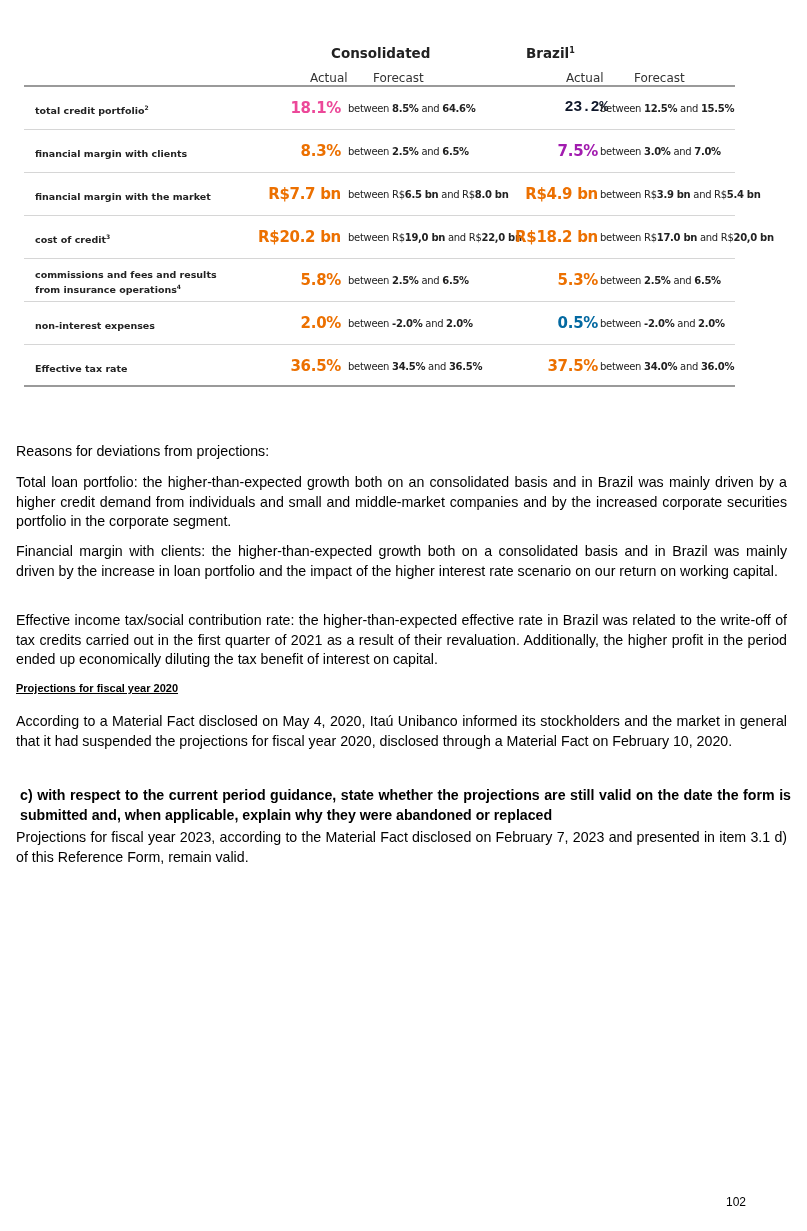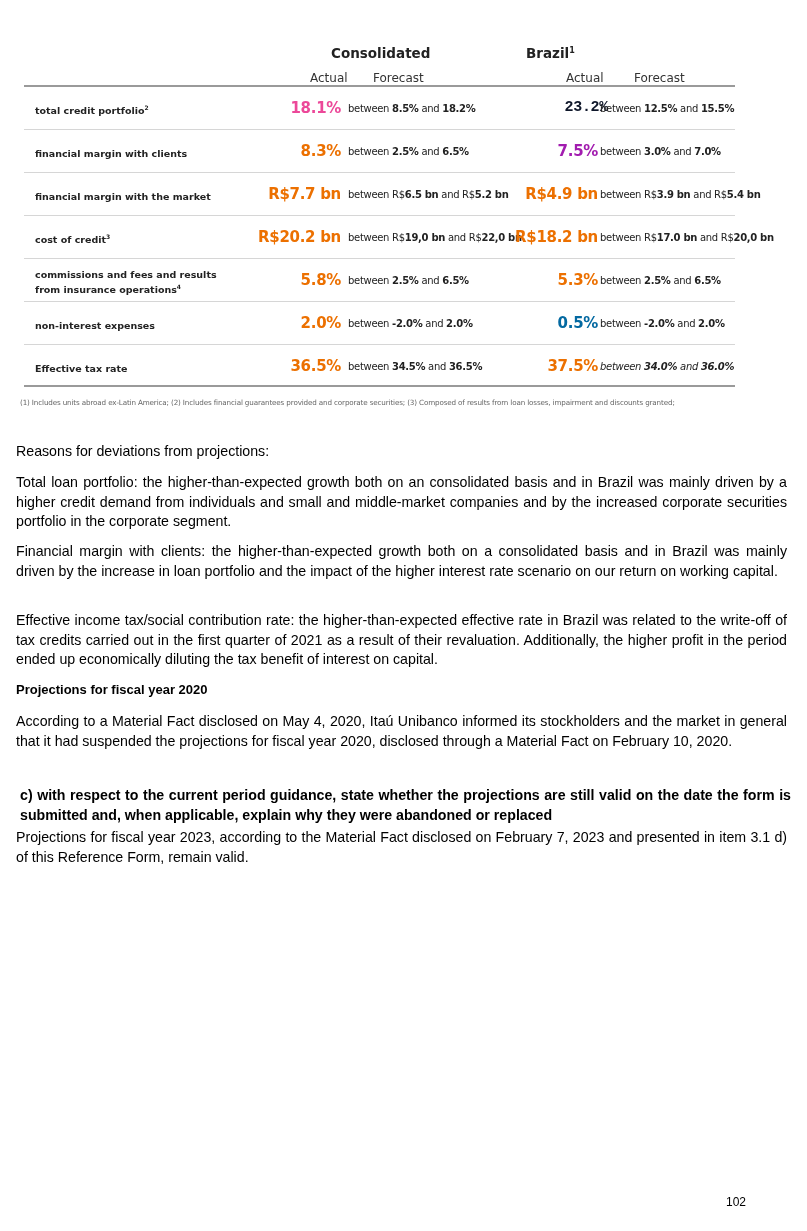--- a/index.html
+++ b/index.html
@@ -16,55 +16,55 @@
     .row.last { border-bottom: none; }
     .row-label { position: absolute; left: 11px; font-size: 9.5px; font-weight: bold; color: #222; line-height: 12px; width: 210px; }
     .row-label sup { font-size: 6px; }
     .actual { position: absolute; font-size: 15px; font-weight: bold; color: #ec7000; text-align: right; white-space: nowrap; letter-spacing: -0.3px; }
     .forecast { position: absolute; font-size: 10px; color: #222; white-space: nowrap; letter-spacing: -0.3px; }
     .forecast b { font-weight: bold; }
 
     .footnotes { position: absolute; left: 20px; top: 398px; width: 770px; font-family: "DejaVu Sans", sans-serif; font-size: 7.2px; color: #666; line-height: 10px; white-space: nowrap; letter-spacing: -0.15px; }
 
     .body-text { position: absolute; left: 16px; width: 771px; font-size: 14.2px; line-height: 19.5px; text-align: justify; color: #000; margin: 0; }
-    .heading-u { position: absolute; left: 16px; font-size: 13px; font-weight: bold; margin: 0; }
+    .heading-u { position: absolute; left: 16px; font-size: 11px; font-weight: bold; text-decoration: underline; margin: 0; }
     .heading-b { position: absolute; left: 16px; width: 771px; font-size: 14.2px; font-weight: bold; line-height: 19.5px; text-align: justify; margin: 4px; }
     .page-num { position: absolute; left: 726px; top: 1195px; font-size: 12px; color: #000; }
   </style>
 </head>
 <body>
 
 <div class="guidance">
   <div class="grp-head" style="left:307px;"><span>Consolidated</span></div>
   <div class="grp-head" style="left:502px;"><span>Brazil</span><sup>1</sup></div>
   <div class="sub-head" style="left:286px;">Actual</div>
   <div class="sub-head" style="left:349px;">Forecast</div>
   <div class="sub-head" style="left:542px;">Actual</div>
   <div class="sub-head" style="left:610px;">Forecast</div>
   <div class="top-rule"></div>
 
   <div id="rows">
       <div class="row" style="top: 47px; height: 43px;">
         <div class="row-label" style="top:15px;"><span>total credit portfolio</span><sup>2</sup></div>
         <div class="actual" style="right: 394px; top: 12px; color: #ec4899;">18.1%</div>
-        <div class="forecast" style="left:324px;top:16px;"><span>between </span><b>8.5%</b><span> and </span><b>18.2%</b></div>
+        <div class="forecast" style="left:324px;top:16px;"><span>between </span><b>8.5%</b><span> and </span><b>64.6%</b></div>
         <div class="actual" style="right: 127px; top: 12px; color: #0f172a; font-family: Liberation Mono, monospace;">23.2%</div>
         <div class="forecast" style="left:576px;top:16px;text-align:center;"><span>between </span><b>12.5%</b><span> and </span><b>15.5%</b></div>
       </div>
       <div class="row" style="top: 90px; height: 43px;">
         <div class="row-label" style="top:15px;"><span>financial margin with clients</span><sup></sup></div>
         <div class="actual" style="right: 394px; top: 12px; color: rgb(236, 112, 0);">8.3%</div>
         <div class="forecast" style="left:324px;top:16px;"><span>between </span><b>2.5%</b><span> and </span><b>6.5%</b></div>
         <div class="actual" style="right: 137px; top: 12px; color: #a21caf; margin-left: 13px;">7.5%</div>
         <div class="forecast" style="left:576px;top:16px;"><span>between </span><b>3.0%</b><span> and </span><b>7.0%</b></div>
       </div>
       <div class="row" style="top: 133px; height: 43px;">
         <div class="row-label" style="top:15px;"><span>financial margin with the market</span><sup></sup></div>
         <div class="actual" style="right: 394px; top: 12px; color: rgb(236, 112, 0);">R$7.7 bn</div>
-        <div class="forecast" style="left:324px;top:16px;"><span>between R$</span><b>6.5 bn</b><span> and R$</span><b>5.2 bn</b></div>
+        <div class="forecast" style="left:324px;top:16px;"><span>between R$</span><b>6.5 bn</b><span> and R$</span><b>8.0 bn</b></div>
         <div class="actual" style="right: 137px; top: 12px; color: rgb(236, 112, 0);">R$4.9 bn</div>
         <div class="forecast" style="left:576px;top:16px;"><span>between R$</span><b>3.9 bn</b><span> and R$</span><b>5.4 bn</b></div>
       </div>
       <div class="row" style="top: 176px; height: 43px;">
         <div class="row-label" style="top:15px;"><span>cost of credit</span><sup>3</sup></div>
         <div class="actual" style="right: 394px; top: 12px; color: rgb(236, 112, 0);">R$20.2 bn</div>
         <div class="forecast" style="left:324px;top:16px;"><span>between R$</span><b>19,0 bn</b><span> and R$</span><b>22,0 bn</b></div>
         <div class="actual" style="right: 137px; top: 12px; color: rgb(236, 112, 0);">R$18.2 bn</div>
         <div class="forecast" style="left:576px;top:16px;"><span>between R$</span><b>17.0 bn</b><span> and R$</span><b>20,0 bn</b></div>
       </div>
@@ -80,29 +80,28 @@
         <div class="actual" style="right: 394px; top: 12px; color: rgb(236, 112, 0);">2.0%</div>
         <div class="forecast" style="left:324px;top:16px;"><span>between </span><b>-2.0%</b><span> and </span><b>2.0%</b></div>
         <div class="actual" style="right: 137px; top: 12px; color: #0369a1;">0.5%</div>
         <div class="forecast" style="left:576px;top:16px;"><span>between </span><b>-2.0%</b><span> and </span><b>2.0%</b></div>
       </div>
       <div class="row last" style="top: 305px; height: 43px;">
         <div class="row-label" style="top:15px;"><span>Effective tax rate</span><sup></sup></div>
         <div class="actual" style="right: 394px; top: 12px; color: rgb(236, 112, 0);">36.5%</div>
         <div class="forecast" style="left:324px;top:16px;"><span>between </span><b>34.5%</b><span> and </span><b>36.5%</b></div>
         <div class="actual" style="right: 137px; top: 12px; color: rgb(236, 112, 0);">37.5%</div>
-        <div class="forecast" style="left:576px;top:16px;font-style:italic;"><span>between </span><b>34.0%</b><span> and </span><b>36.0%</b></div>
+        <div class="forecast" style="left:576px;top:16px;"><span>between </span><b>34.0%</b><span> and </span><b>36.0%</b></div>
       </div>
     </div>
 
   <div class="bottom-rule"></div>
 </div>
 
 <div class="footnotes">
-  <div>(1) Includes units abroad ex-Latin America; (2) Includes financial guarantees provided and corporate securities; (3) Composed of results from loan losses, impairment and discounts granted;</div>
 </div>
 
 <p class="body-text" style="top:442px;">Reasons for deviations from projections:</p>
 <p class="body-text" style="top:473px;">Total loan portfolio: the higher-than-expected growth both on an consolidated basis and in Brazil was mainly driven by a higher credit demand from individuals and small and middle-market companies and by the increased corporate securities portfolio in the corporate segment.</p>
 <p class="body-text" style="top:542px;">Financial margin with clients: the higher-than-expected growth both on a consolidated basis and in Brazil was mainly driven by the increase in loan portfolio and the impact of the higher interest rate scenario on our return on working capital.</p>
 <p class="body-text" style="top:611px;">Effective income tax/social contribution rate: the higher-than-expected effective rate in Brazil was related to the write-off of tax credits carried out in the first quarter of 2021 as a result of their revaluation. Additionally, the higher profit in the period ended up economically diluting the tax benefit of interest on capital.</p>
 <p class="heading-u" style="top:682px;">Projections for fiscal year 2020</p>
 <p class="body-text" style="top:712px;">According to a Material Fact disclosed on May 4, 2020, Itaú Unibanco informed its stockholders and the market in general that it had suspended the projections for fiscal year 2020, disclosed through a Material Fact on February 10, 2020.</p>
 <p class="heading-b" style="top:782px;">c) with respect to the current period guidance, state whether the projections are still valid on the date the form is submitted and, when applicable, explain why they were abandoned or replaced</p>
 <p class="body-text" style="top:828px;">Projections for fiscal year 2023, according to the Material Fact disclosed on February 7, 2023 and presented in item 3.1 d) of this Reference Form, remain valid.</p>

